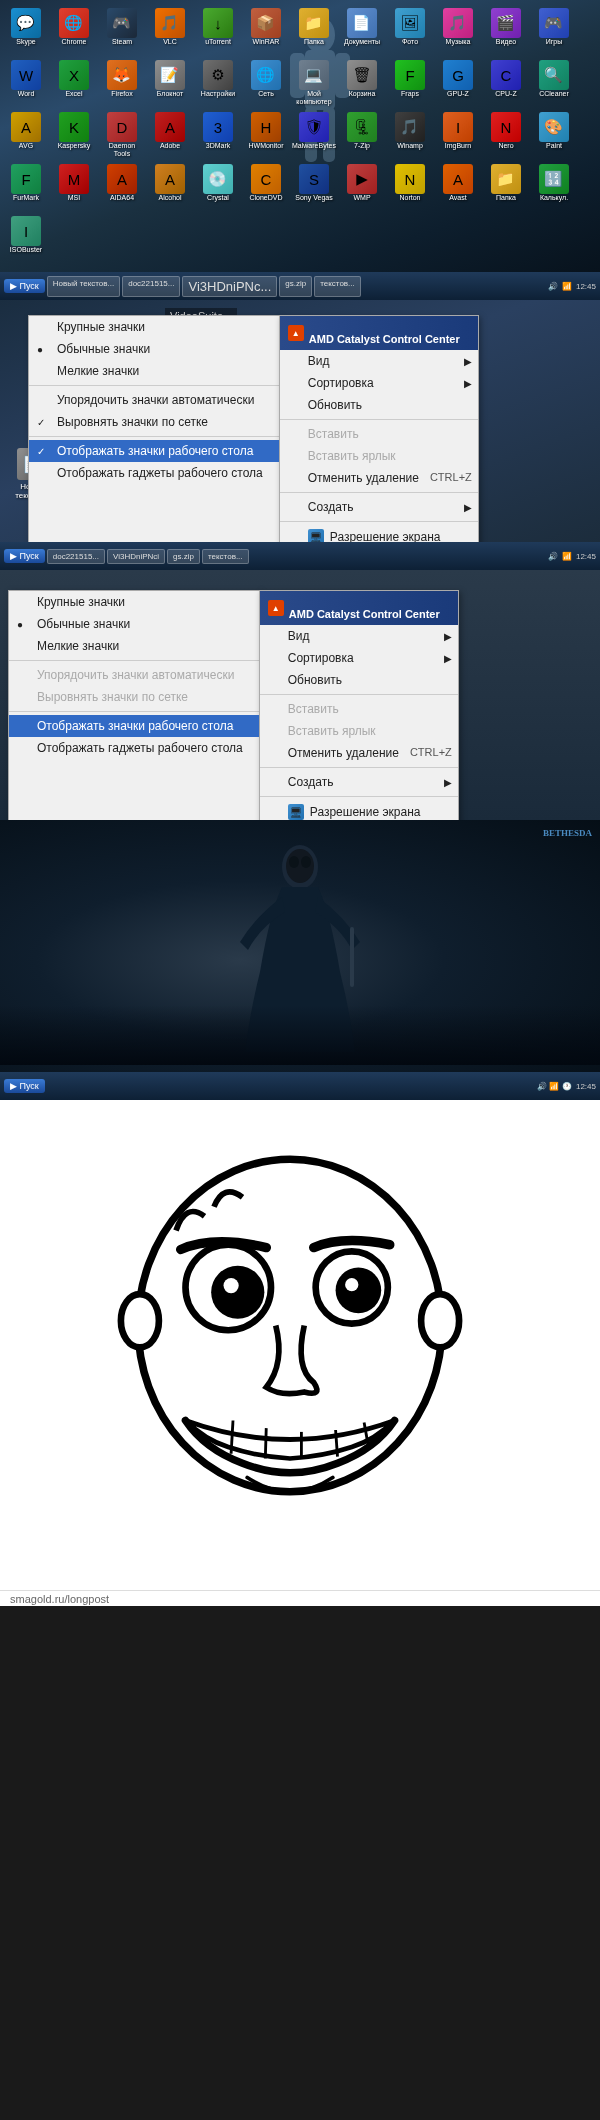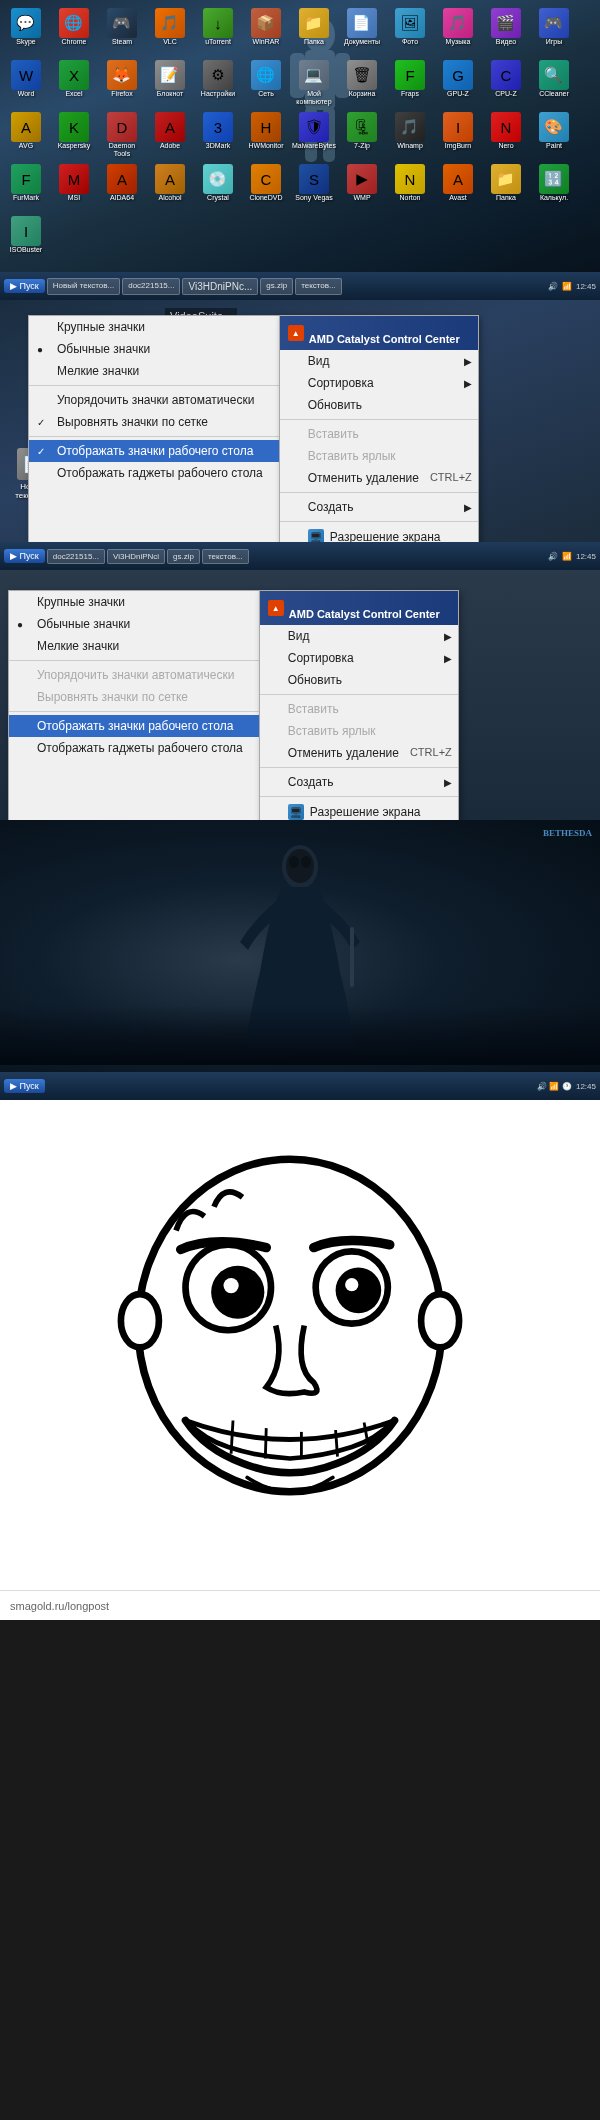--- a/index.html
+++ b/index.html
@@ -100,21 +100,21 @@
 
     .meme-face-container {
       width: 400px;
       height: 420px;
       position: relative;
     }
 
     
     .section-footer {
       width: 600px;
-      height: 30px;
+      height: 16px;
       background: #ffffff;
       border-top: 1px solid #ddd;
       display: flex;
       align-items: center;
       padding: 0 10px;
     }
 
     .footer-text {
       font-size: 11px;
       color: #666;
@@ -495,21 +495,21 @@
         <div class="d-icon-img" style="background:linear-gradient(135deg,#40a080,#208060);">I</div>
         <div class="d-icon-lbl">ISOBuster</div>
       </div>
     </div>
 
     <div class="taskbar">
       <div style="background:linear-gradient(to bottom,#3a7bd5,#1a4a9a);color:#fff;font-size:9px;padding:2px 6px;border-radius:3px;cursor:pointer;">▶ Пуск</div>
       <div style="flex:1;display:flex;gap:2px;">
         <div style="background:rgba(255,255,255,0.15);border:1px solid rgba(255,255,255,0.25);border-radius:2px;padding:2px 5px;font-size:8px;color:#ddd;">Новый текстов...</div>
         <div style="background:rgba(255,255,255,0.15);border:1px solid rgba(255,255,255,0.25);border-radius:2px;padding:2px 5px;font-size:8px;color:#ddd;">doc221515...</div>
-        <div style="background:rgba(255,255,255,0.15);border:1px solid rgba(255,255,255,0.25);border-radius:2px;padding:2px 5px;font-size:10px;color:#ddd;">Vi3HDniPNc...</div>
+        <div style="background:rgba(255,255,255,0.15);border:1px solid rgba(255,255,255,0.25);border-radius:2px;padding:2px 5px;font-size:13px;color:#ddd;">Vi3HDniPNc...</div>
         <div style="background:rgba(255,255,255,0.15);border:1px solid rgba(255,255,255,0.25);border-radius:2px;padding:2px 5px;font-size:8px;color:#ddd;">gs.zip</div>
         <div style="background:rgba(255,255,255,0.15);border:1px solid rgba(255,255,255,0.25);border-radius:2px;padding:2px 5px;font-size:8px;color:#ddd;">текстов...</div>
       </div>
       <div style="display:flex;align-items:center;gap:4px;font-size:8px;color:#ccc;">
         <span>🔊</span>
           <span>📶</span>
           <span>12:45</span>
       </div>
     </div>
   </div>

